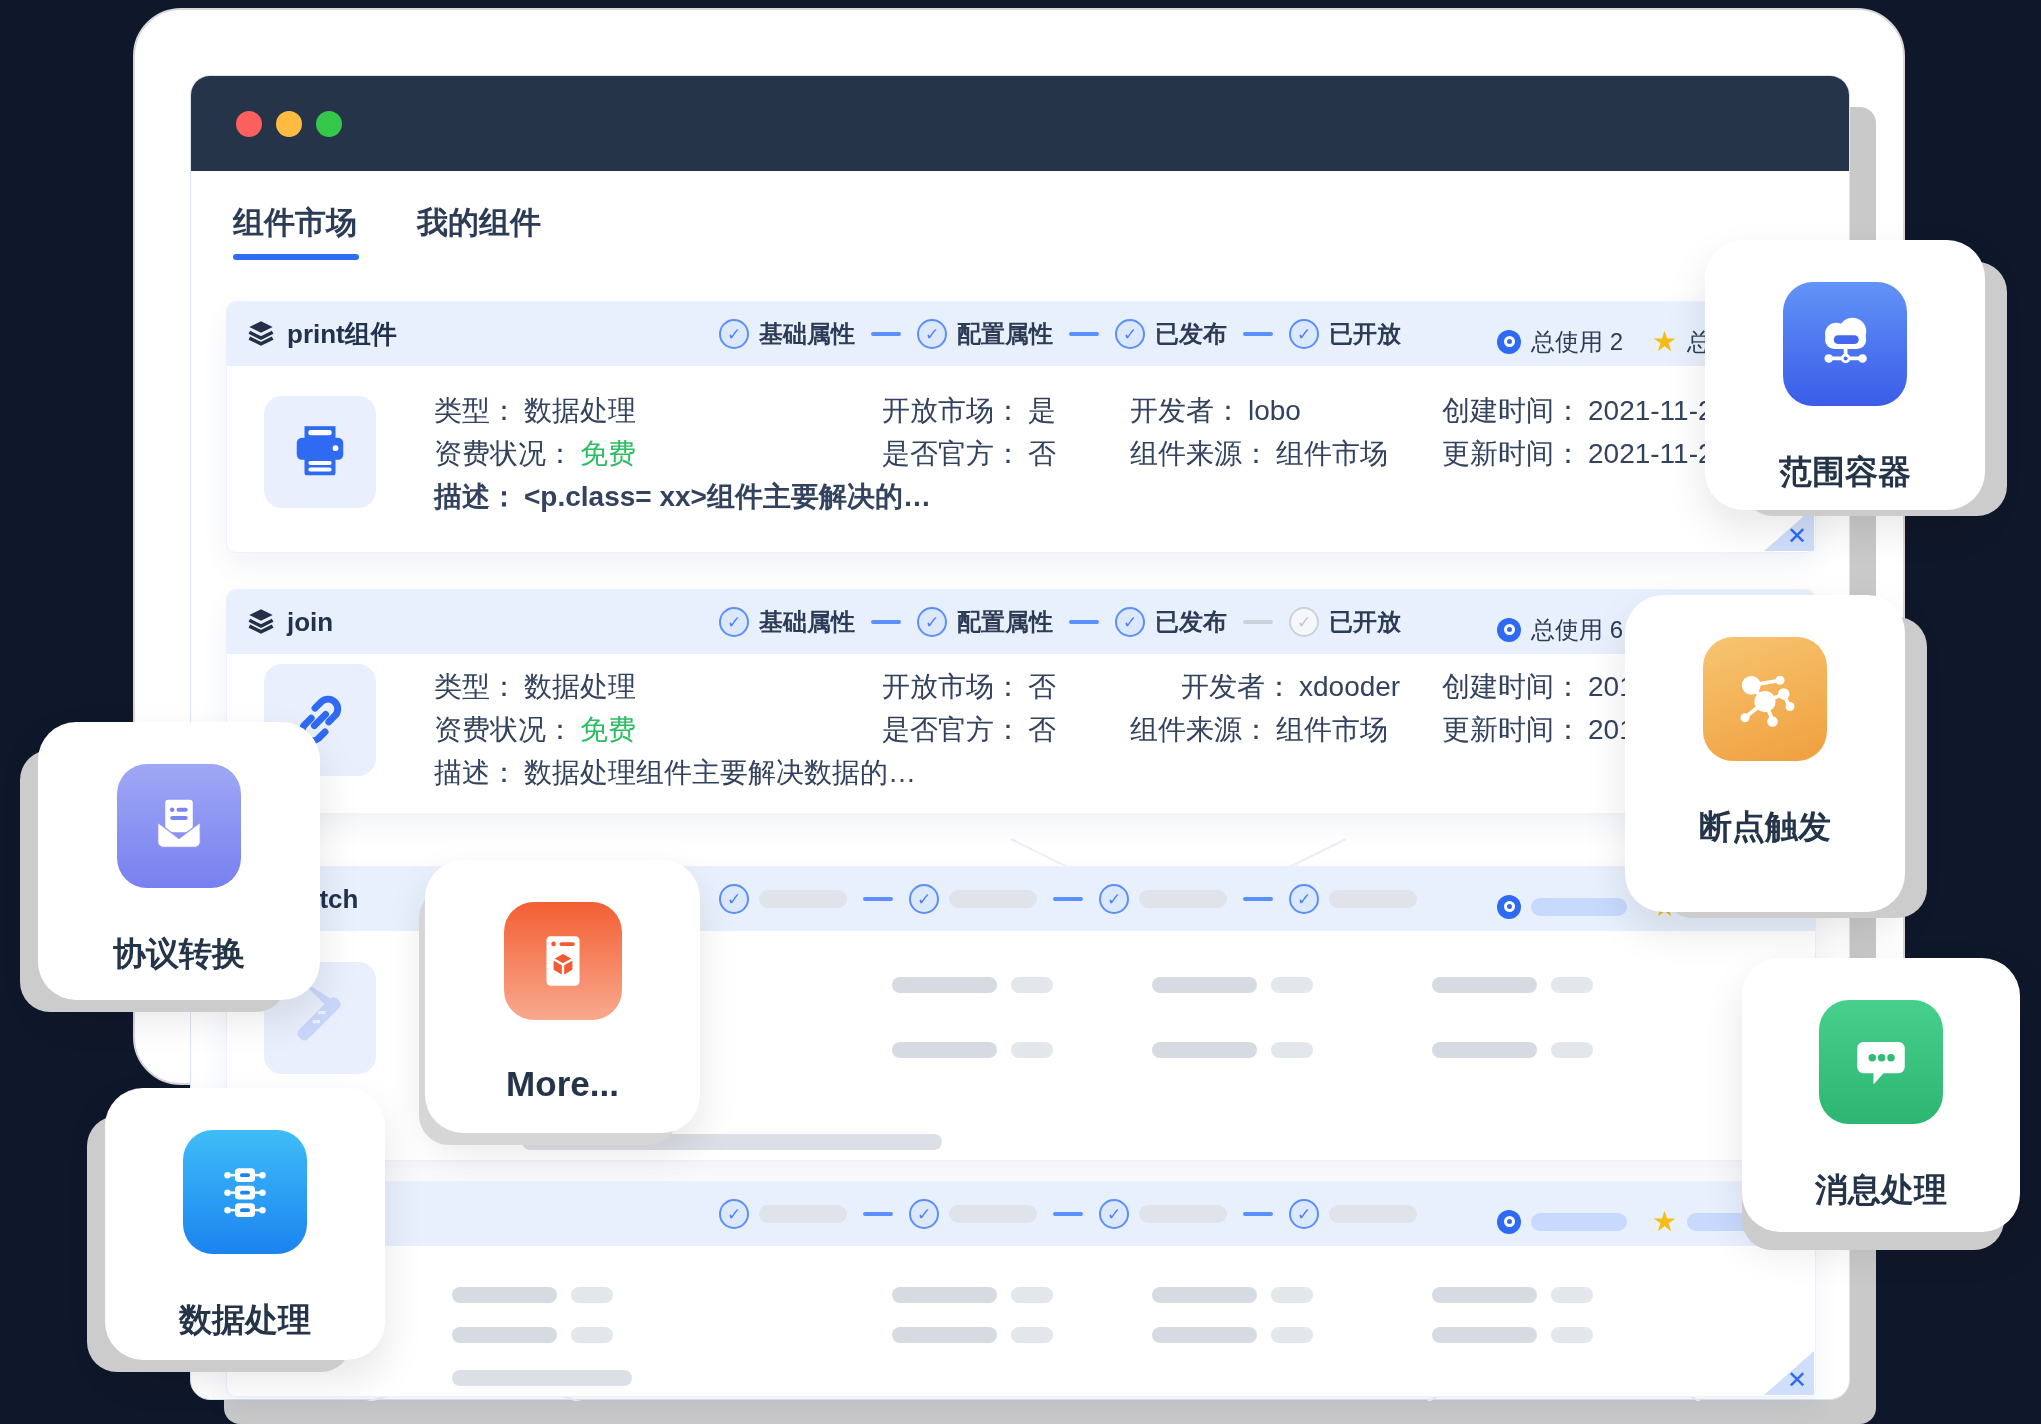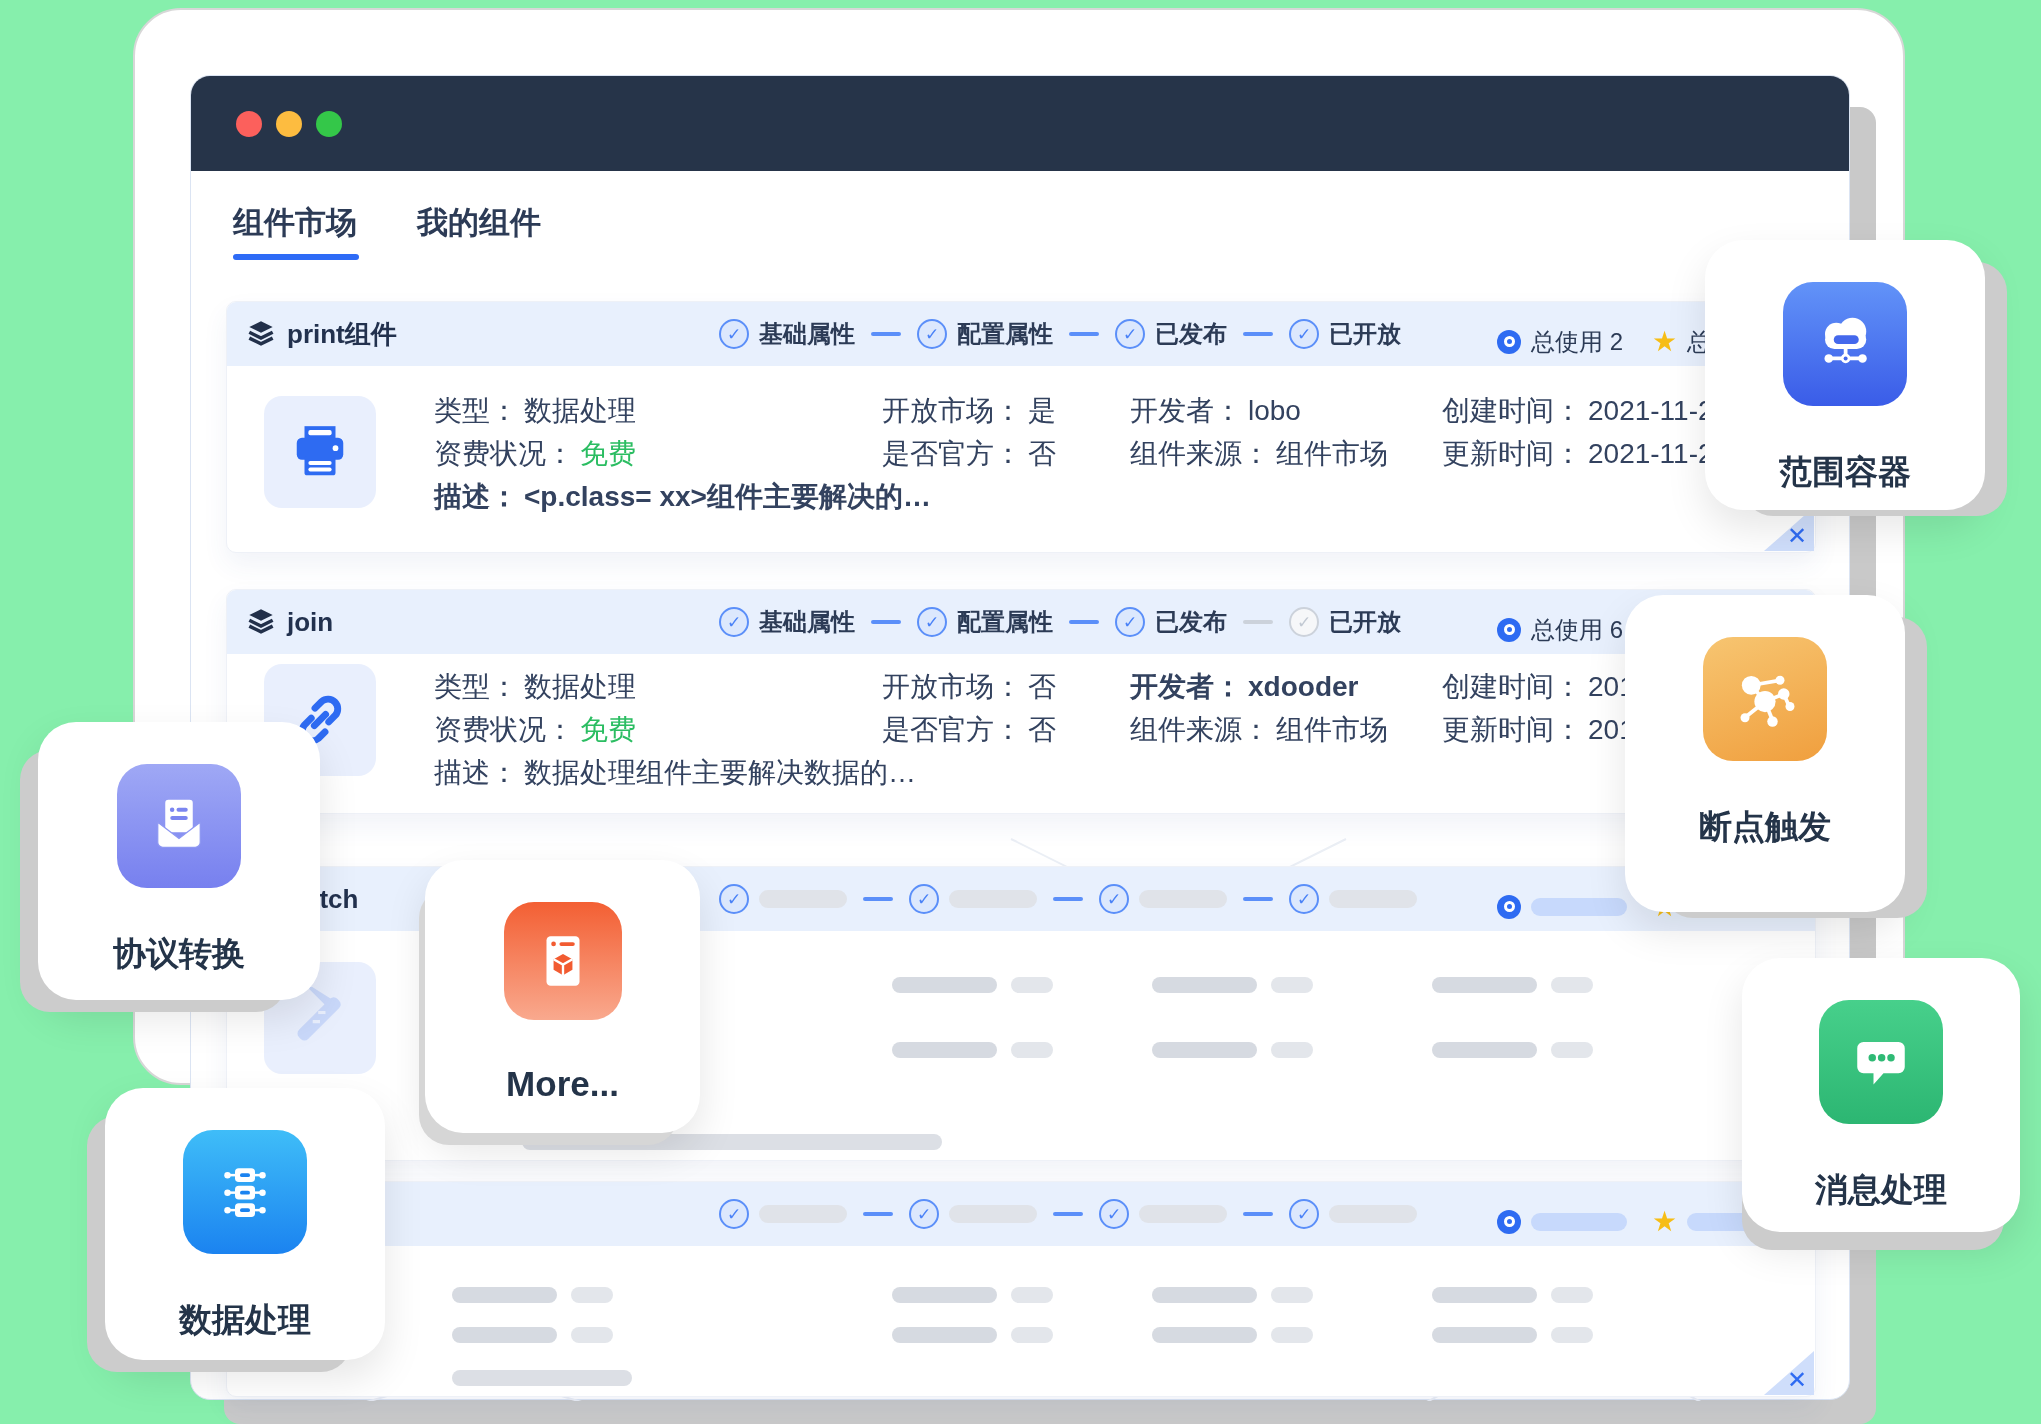--- a/index.html
+++ b/index.html
@@ -1,17 +1,17 @@
 <!DOCTYPE html>
 <html><head>
 <meta charset="utf-8">
 <style>
   html,body{margin:0;padding:0;background:#ffffff;}
   *{box-sizing:border-box;font-family:"Liberation Sans","DejaVu Sans",sans-serif;}
-  .stage{position:relative;width:2041px;height:1424px;background:#86efac;overflow:hidden;}
+  .stage{position:relative;width:2041px;height:1424px;background:#0f172a;overflow:hidden;}
 
   
   .bezel{position:absolute;left:133px;top:8px;width:1772px;height:1077px;
          border:2px solid #d7d7d7;border-radius:48px;background:#fff;}
 
   
   .window{position:absolute;left:190px;top:75px;width:1660px;height:1325px;
           background:#fff;border:1px solid #dbe4f3;border-radius:20px;
           box-shadow:30px 28px 0 -4px #c9c9c9;}
   .titlebar{position:absolute;left:0;top:0;width:100%;height:95px;background:#263449;
@@ -241,21 +241,21 @@
       </div>
       <div class="field" style="left:207px;top:164px;">
         <span>描述：</span><span class="val">数据处理组件主要解决数据的…</span>
       </div>
       <div class="field" style="left:655px;top:78px;">
         <span>开放市场：</span><span class="val">否</span>
       </div>
       <div class="field" style="left:655px;top:121px;">
         <span>是否官方：</span><span class="val">否</span>
       </div>
-      <div class="field" style="left:903px;top:78px;font-weight:bold;">
+      <div class="field" style="left:954px;top:78px;">
         <span>开发者：</span><span class="val">xdooder</span>
       </div>
       <div class="field" style="left:903px;top:121px;">
         <span>组件来源：</span><span class="val">组件市场</span>
       </div>
       <div class="field" style="left:1215px;top:78px;">
         <span>创建时间：</span><span class="val">2019-1</span>
       </div>
       <div class="field" style="left:1215px;top:121px;">
         <span>更新时间：</span><span class="val">2019-1</span>

